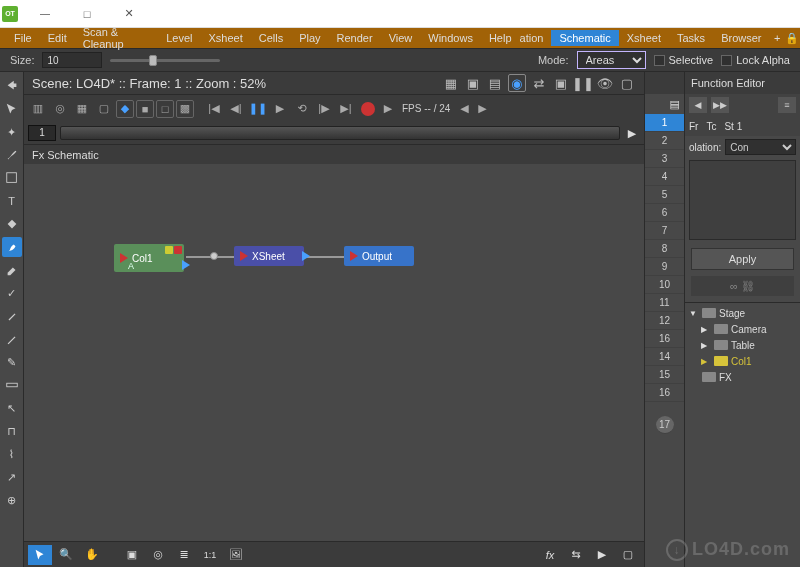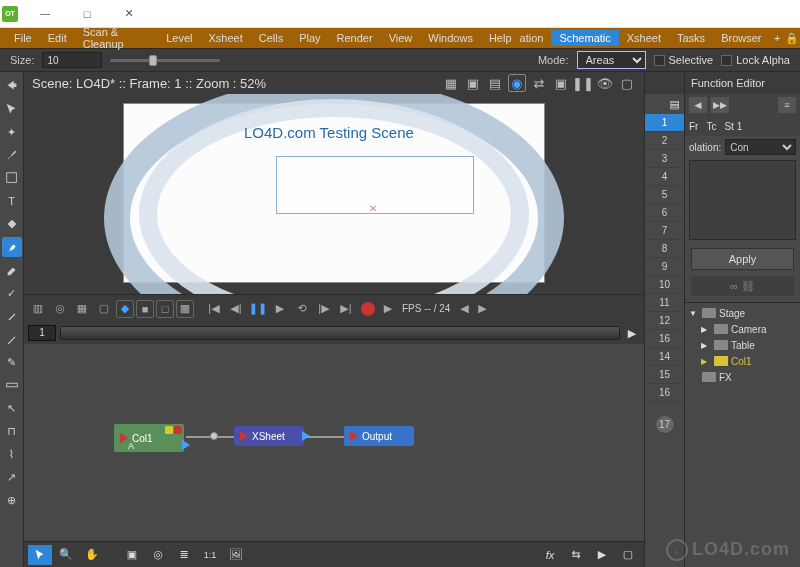--- a/index.html
+++ b/index.html
@@ -244,28 +244,20 @@
       <span class="ibtn">▣</span>
       <span class="ibtn">▤</span>
       <span class="ibtn on box">◉</span>
       <span class="ibtn">⇄</span>
       <span class="ibtn">▣</span>
       <span class="ibtn">❚❚</span>
       <span class="ibtn">👁</span>
       <span class="ibtn">▢</span>
     </div>
 
-    <div class="viewer">
-      <div class="canvas">
-        <div class="ring1"></div>
-          <div class="ring2"></div>
-        <div class="heading">LO4D.com Testing Scene</div>
-        <div class="rect"></div>
-      </div>
-    </div>
 
     <div class="playbar">
       <span class="pb">▥</span>
       <span class="pb">◎</span>
       <span class="pb">▦</span>
       <span class="pb">▢</span>
       <span class="pb on box">◆</span>
       <span class="pb box">■</span>
       <span class="pb box">□</span>
       <span class="pb box">▩</span>
@@ -285,20 +277,21 @@
       <span class="pb small">◀</span>
       <span class="pb small">▶</span>
     </div>
 
     <div class="timeline">
       <div class="framebox">1</div>
       <div class="track"></div>
       <div class="arrow">▶</div>
     </div>
 
+    <div class="schematic-title">Fx Schematic</div>
     <div class="schematic">
       <div class="wire" style="left:162px; top:92px; width:48px;"></div>
       <div class="wiredot" style="left:186px; top:88px;"></div>
       <div class="wire" style="left:280px; top:92px; width:40px;"></div>
       <div class="node col1">
         <span class="port-tri"></span>
         <span>Col1</span>
         <span class="sub">A</span>
         <span class="badges">
             <span style="background:#cc3;"></span>

